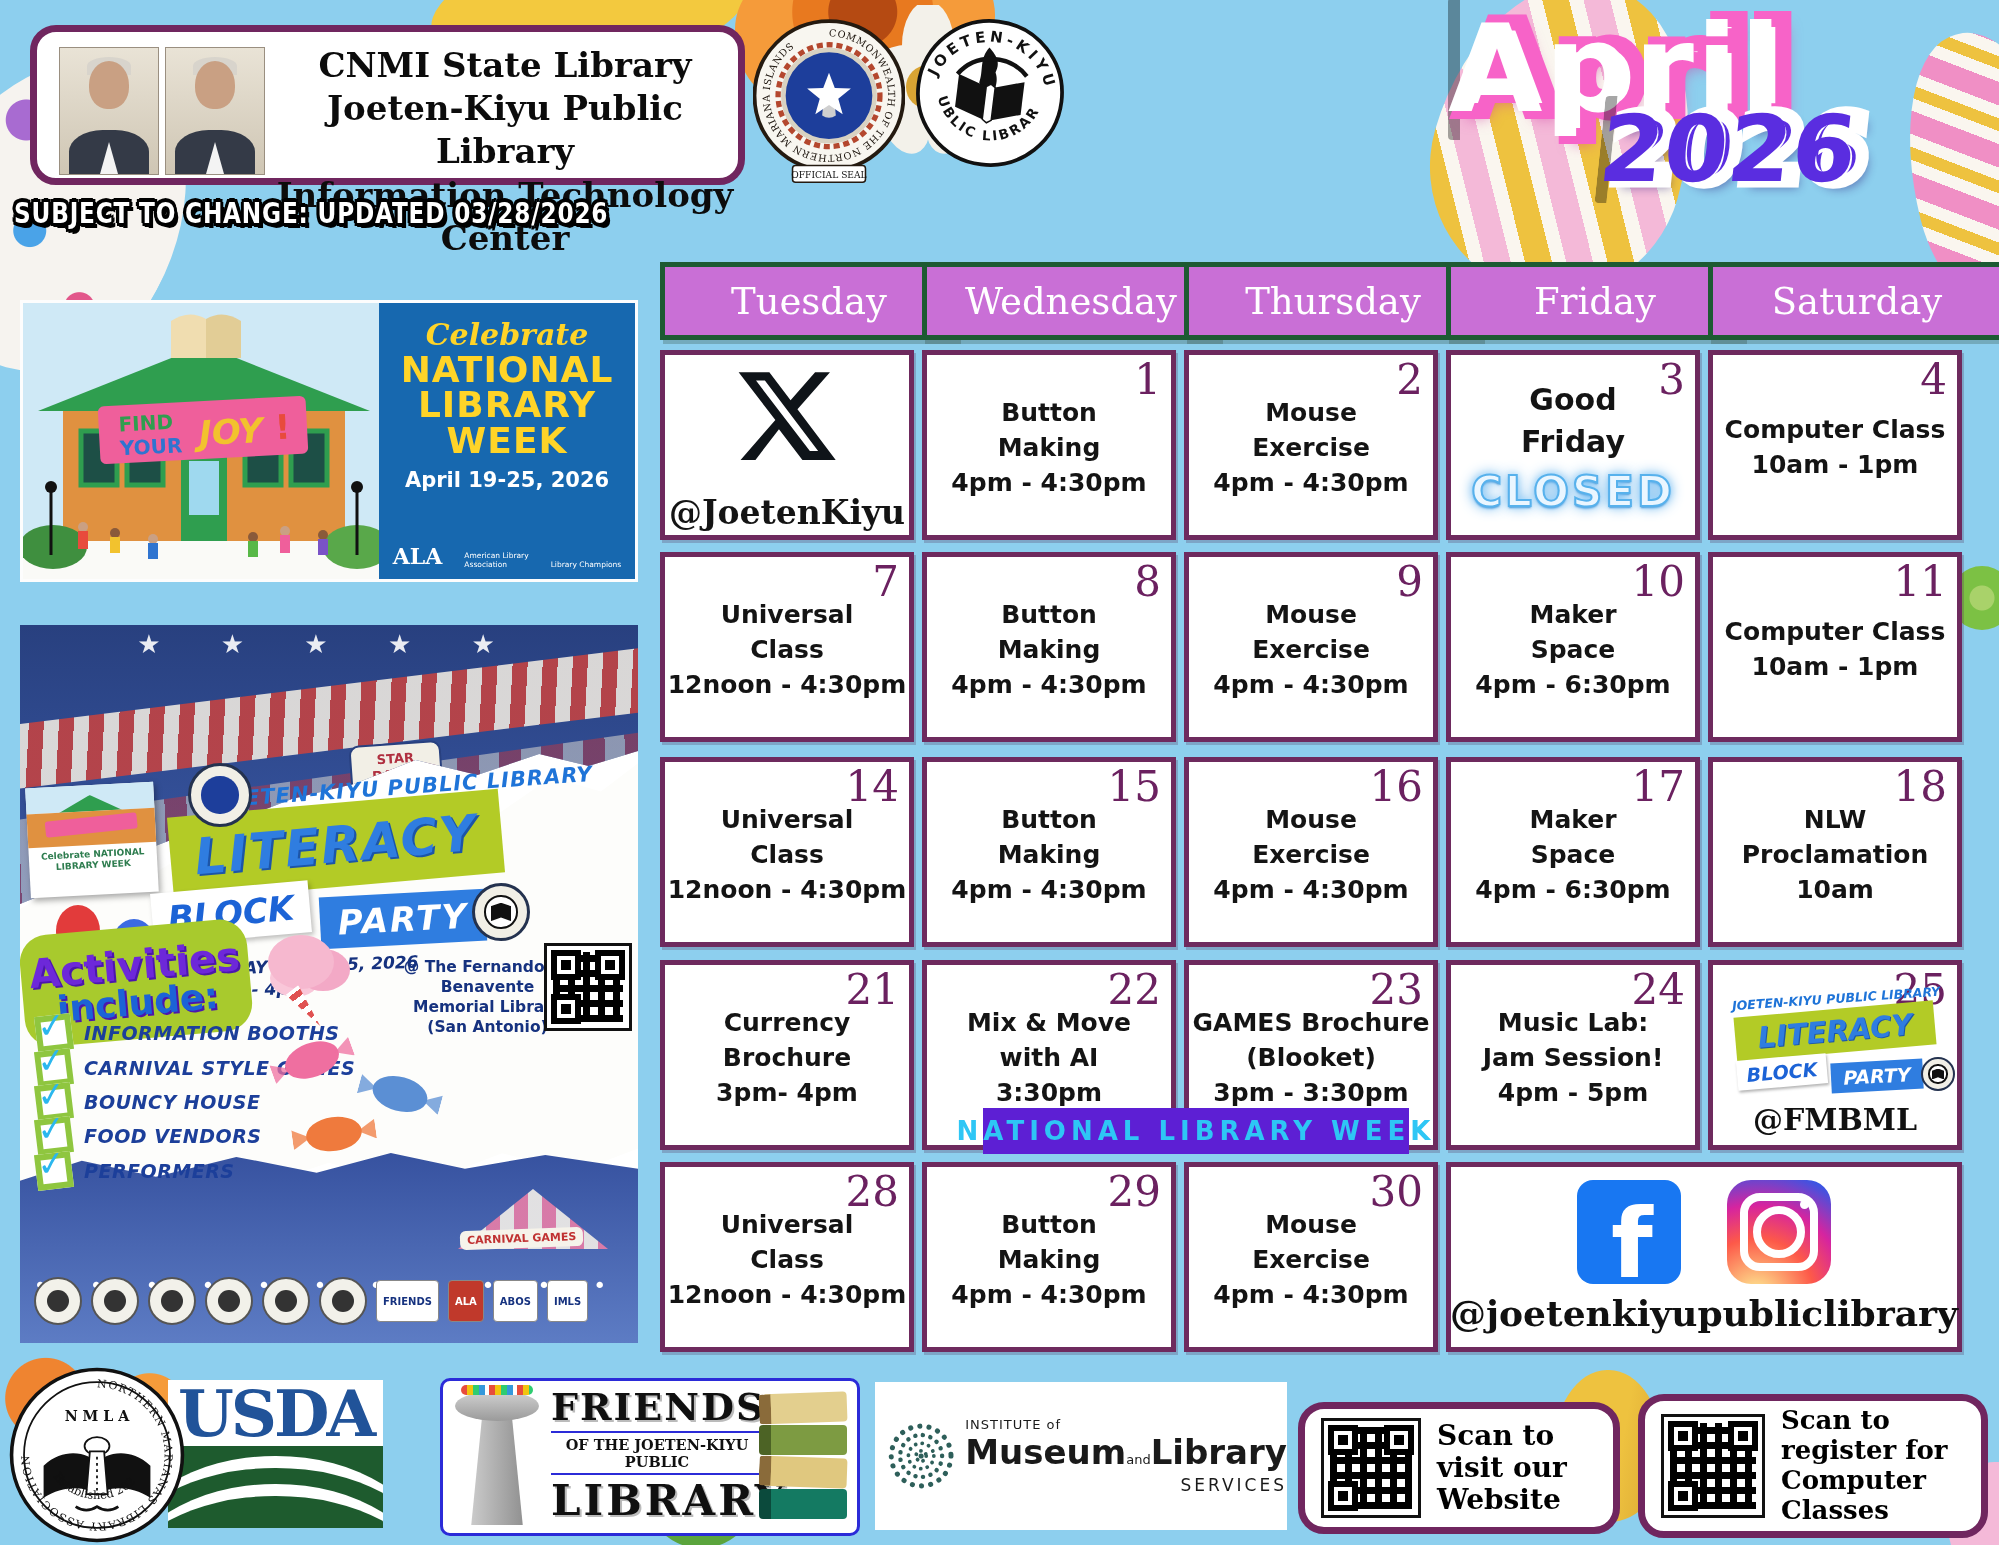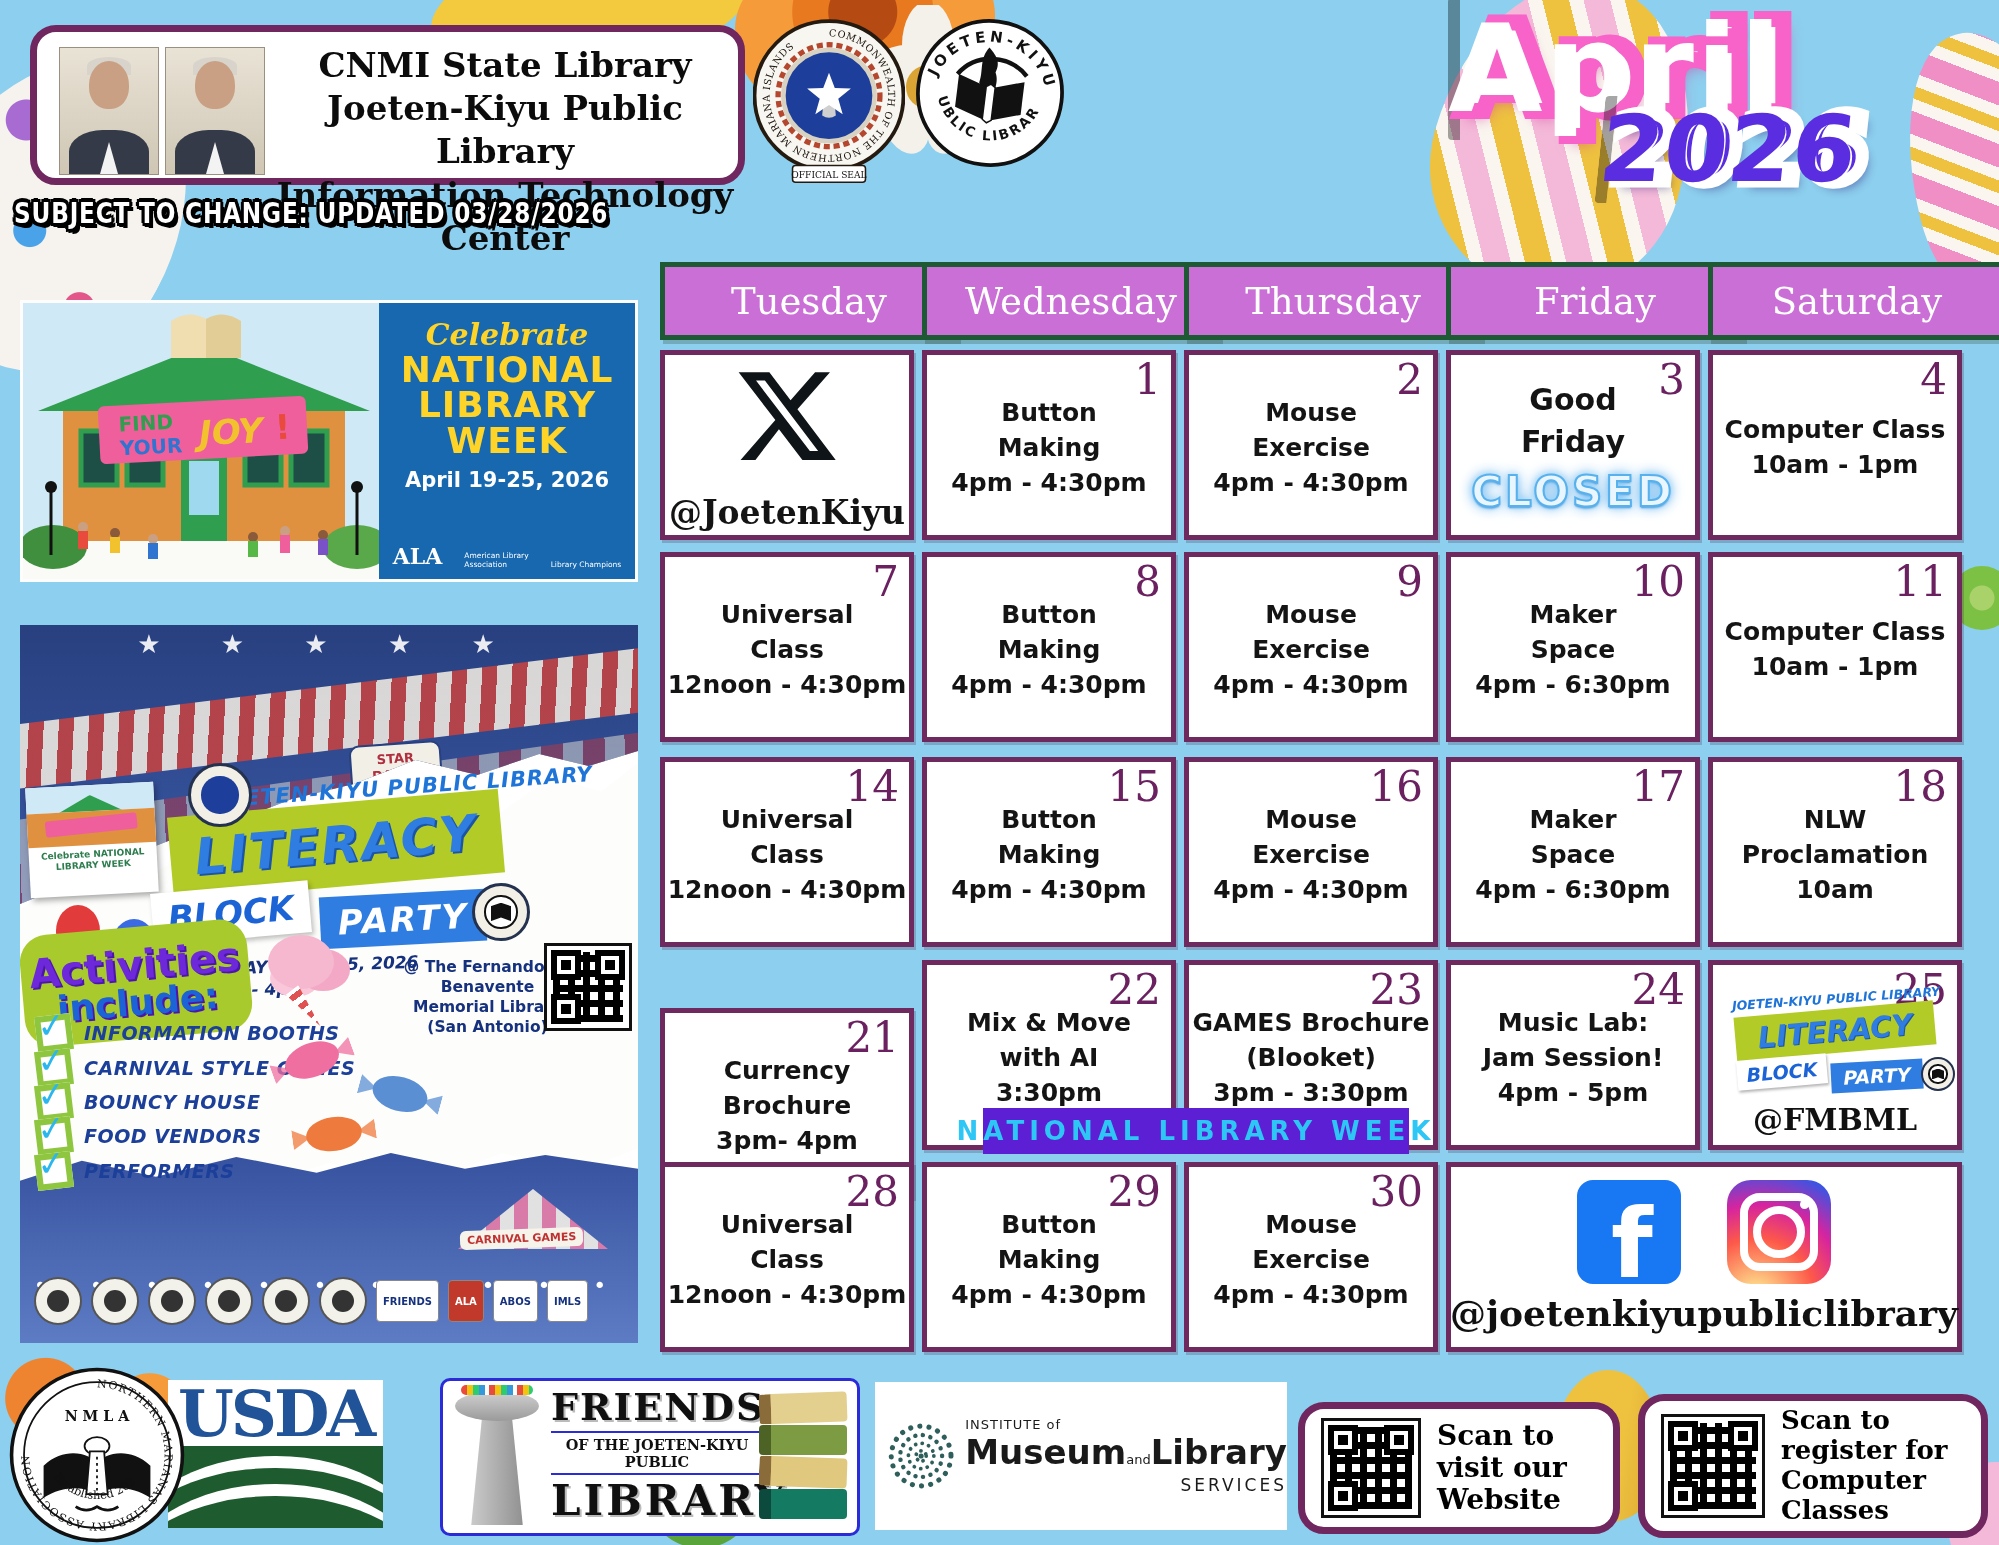--- a/index.html
+++ b/index.html
@@ -542,21 +542,21 @@
     </div>
   <div class="cell" style="left:1708px;top:757px">
       <b class="date">18</b>
       <div class="ev">
         <span>NLW</span>
         <span>Proclamation</span>
         <span>10am</span>
       </div>
     </div>
 
-  <div class="cell" style="left:660px;top:1008px">
+  <div class="cell" style="left:660px;top:960px">
       <b class="date">21</b>
       <div class="ev">
         <span>Currency</span>
         <span>Brochure</span>
         <span>3pm- 4pm</span>
       </div>
     </div>
   <div class="cell" style="left:922px;top:960px">
       <b class="date">22</b>
       <div class="ev">

